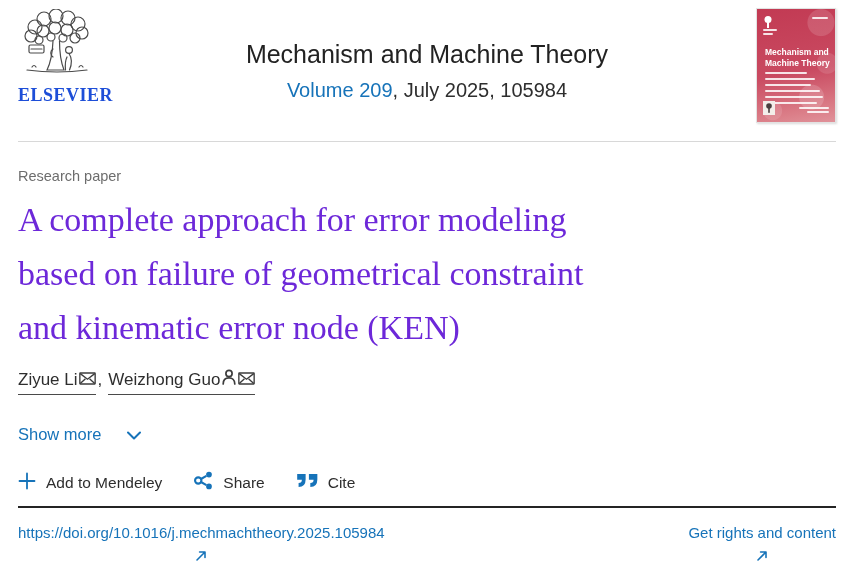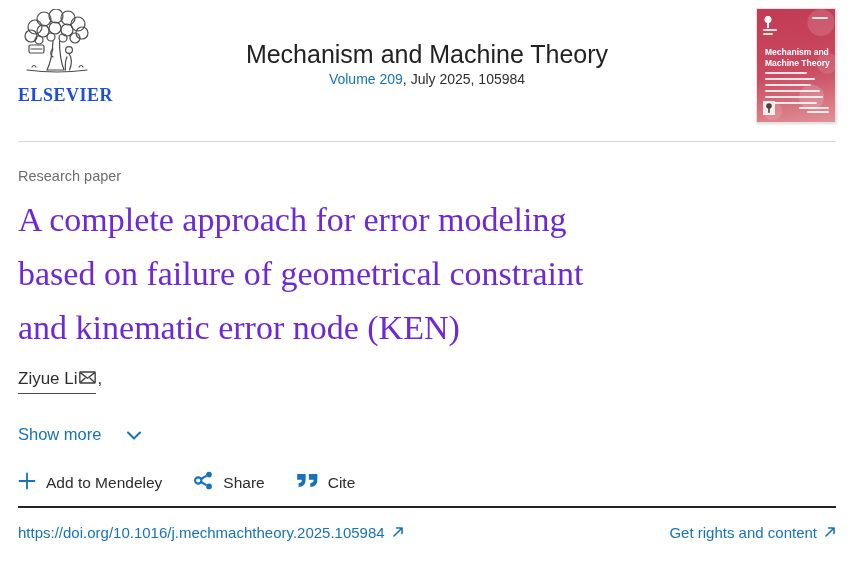--- a/index.html
+++ b/index.html
@@ -17,21 +17,21 @@
   .logo { position: absolute; left: 18px; top: 9px; width: 78px; text-align: center; cursor: pointer; }
   .logo-text {
     font-family: "Liberation Serif", serif;
     font-weight: 700; font-size: 18px; letter-spacing: 0.5px;
     color: #1d4ed8; margin-top: 2px;
   }
   .journal-meta { position: absolute; left: 120px; right: 120px; top: 40px; text-align: center; }
   .journal-title {
     font-size: 25px; color: #222; text-decoration: none; cursor: pointer;
   }
-  .volume-line { margin-top: 2px; font-size: 14px; color: #2e2e2e; }
+  .volume-line { margin-top: 10px; font-size: 20px; color: #2e2e2e; }
   .link { color: #1673b9; text-decoration: none; cursor: pointer; }
 
   .cover {
     position: absolute; right: 18px; top: 8px; width: 80px; height: 115px;
     border: 1px solid #e2e2e2; cursor: pointer; display: block;
     background:
       radial-gradient(circle at 82% 12%, rgba(255,255,255,0.14) 0 13px, rgba(255,255,255,0) 14px),
       radial-gradient(circle at 90% 48%, rgba(255,255,255,0.12) 0 10px, rgba(255,255,255,0) 11px),
       radial-gradient(circle at 70% 78%, rgba(255,255,255,0.16) 0 12px, rgba(255,255,255,0) 13px),
       radial-gradient(circle at 20% 90%, rgba(255,255,255,0.12) 0 9px, rgba(255,255,255,0) 10px),
@@ -77,21 +77,21 @@
     display: inline-flex; align-items: center; gap: 10px;
     background: none; border: 0; cursor: pointer;
     font-family: inherit; font-size: 15.5px; color: #2e2e2e;
   }
 
   .bottom-row {
     position: absolute; left: 18px; right: 18px; top: 524px;
     display: flex; justify-content: space-between; align-items: center;
     font-size: 15px;
   }
-  .bottom-link { display: inline-flex; align-items: center; gap: 7px; color: #1673b9; text-decoration: none; cursor: pointer; }
+  .bottom-link { display: inline-flex; align-items: center; gap: 7px; color: #1673b9; text-decoration: none; cursor: pointer; flex-direction: column; }
 
   .icon { flex: 0 0 auto; display: inline-block; }
 </style>
 </head>
 <body>
 
 <div class="page">
 
   <div class="logo">
     <span class="icon">
@@ -172,21 +172,36 @@
   <div class="authors">
     <span class="author">
       <span>Ziyue Li</span>
       <span class="icon">
         <svg width="17" height="13" viewBox="0 0 20 15" fill="none" stroke="#3c3c3c" stroke-width="1.6">
           <rect x="1" y="1" width="18" height="13" rx="0.5"></rect>
           <path d="M1.5 1.8 L10 8.3 L18.5 1.8"></path>
           <path d="M1.5 13.5 L7.6 7.8 M18.5 13.5 L12.4 7.8"></path>
         </svg>
       </span>
-    </span><span class="author-sep">,</span>
+    </span><span class="author-sep">,</span><span class="author">
+      <span>Weizhong Guo</span>
+      <span class="icon">
+        <svg width="16" height="16" viewBox="0 0 16 16" fill="none" stroke="#3c3c3c" stroke-width="1.7" stroke-linecap="round">
+          <circle cx="8" cy="4.4" r="3.1"></circle>
+          <path d="M2.2 15 C2.2 10.6 5 8.9 8 8.9 C11 8.9 13.8 10.6 13.8 15"></path>
+        </svg>
+      </span>
+      <span class="icon">
+        <svg width="17" height="13" viewBox="0 0 20 15" fill="none" stroke="#3c3c3c" stroke-width="1.6">
+          <rect x="1" y="1" width="18" height="13" rx="0.5"></rect>
+          <path d="M1.5 1.8 L10 8.3 L18.5 1.8"></path>
+          <path d="M1.5 13.5 L7.6 7.8 M18.5 13.5 L12.4 7.8"></path>
+        </svg>
+      </span>
+    </span>
   </div>
 
   <button class="show-more">
     <span>Show more</span>
     <span class="icon">
       <svg width="14" height="9" viewBox="0 0 14 9" fill="none" stroke="#1673b9" stroke-width="2" stroke-linecap="round" stroke-linejoin="round">
         <polyline points="1,1.5 7,7.5 13,1.5"></polyline>
       </svg>
     </span>
   </button>

